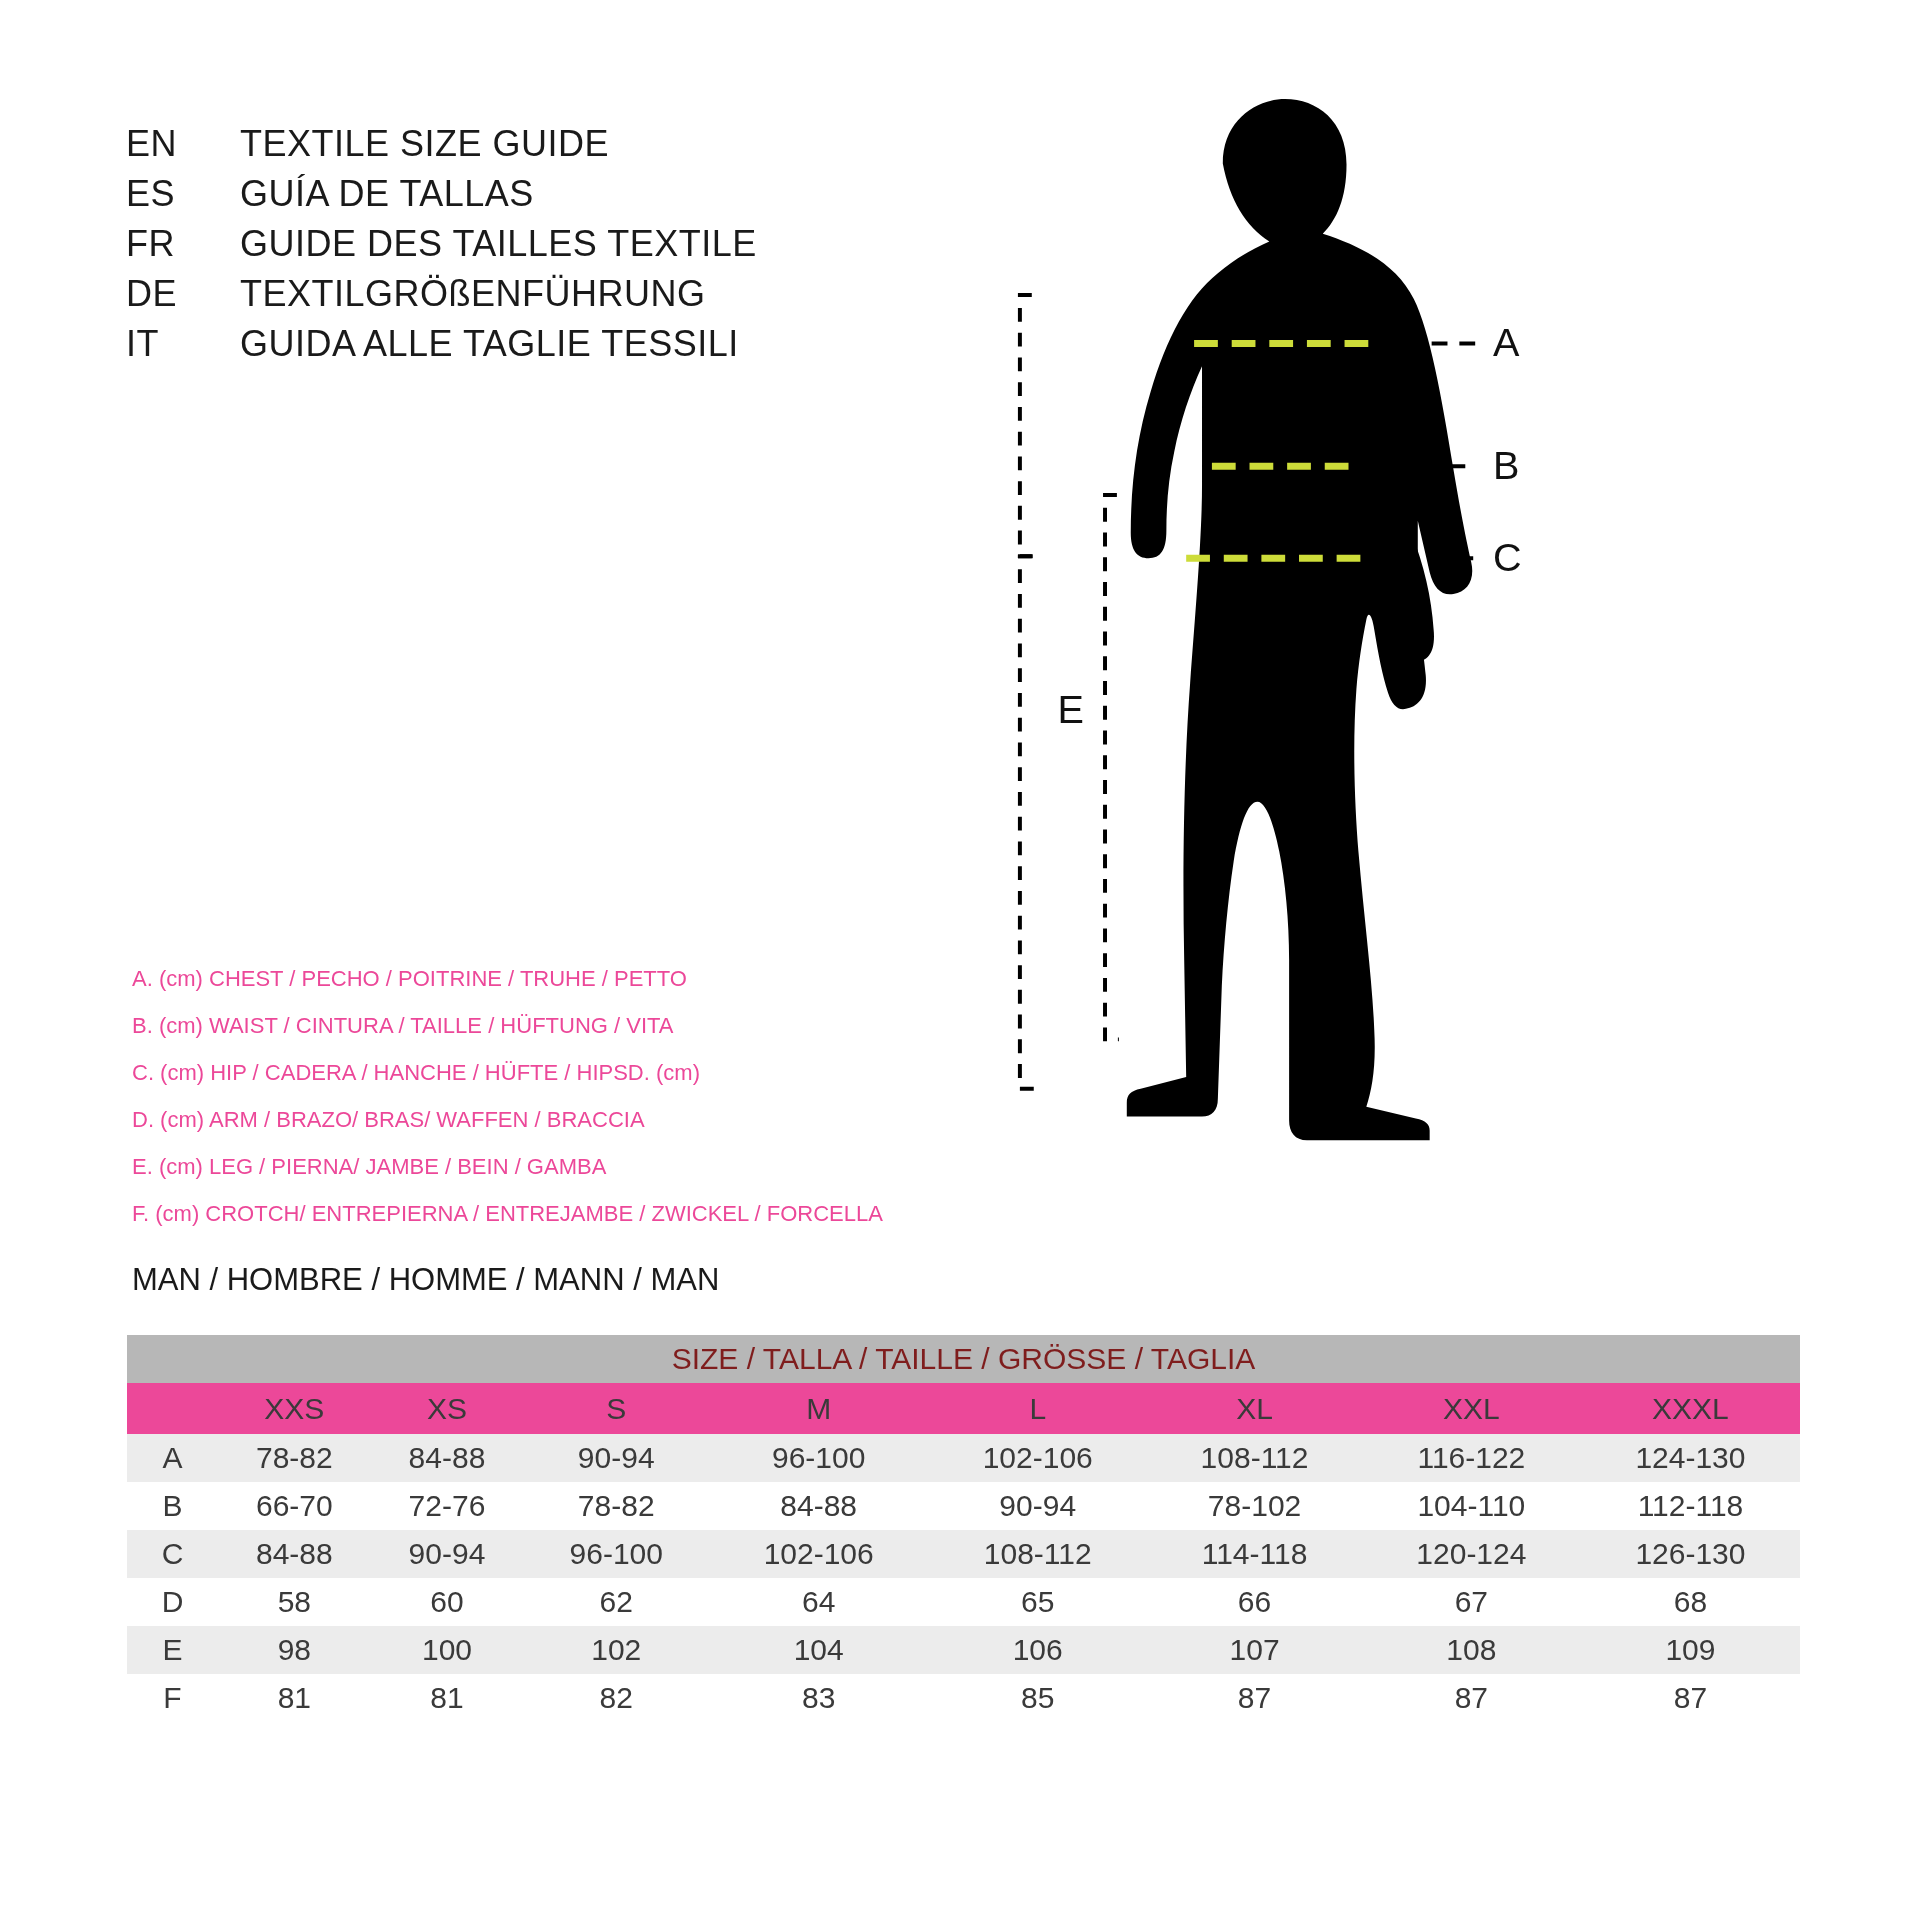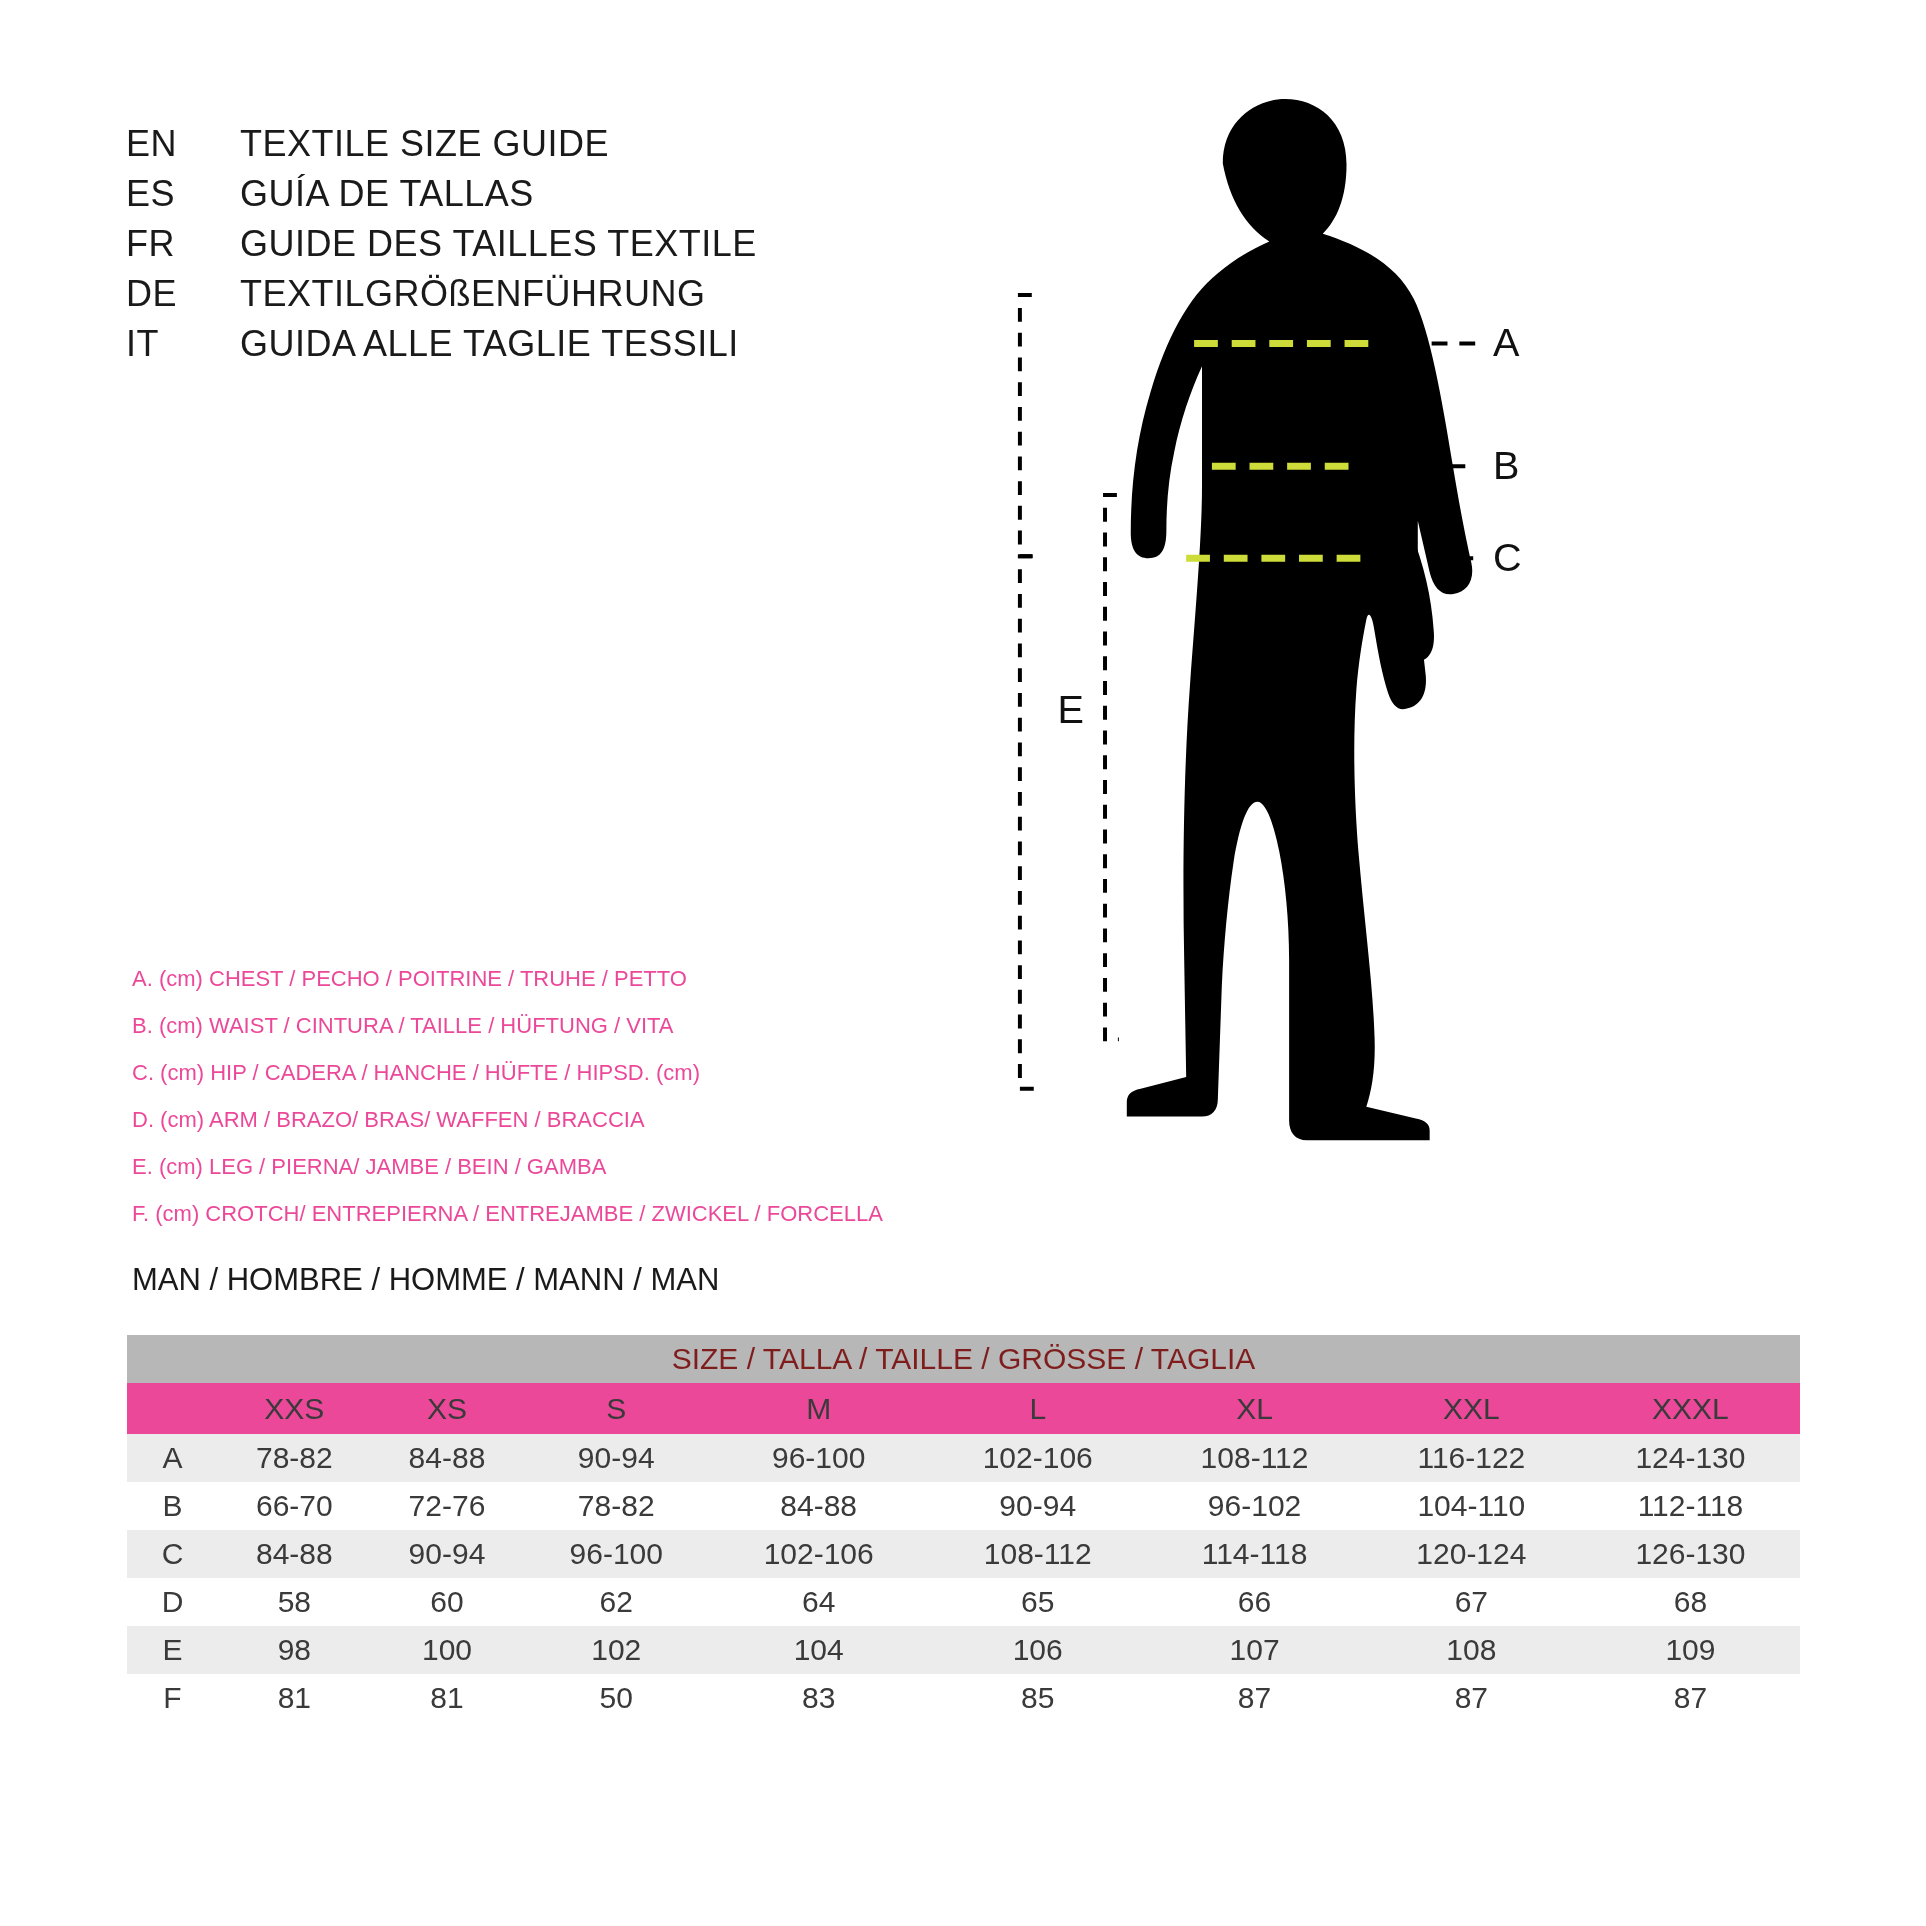--- a/index.html
+++ b/index.html
@@ -276,21 +276,21 @@
         <td>124-130</td>
       </tr>
 
       <tr class="plain">
         <td class="rowlabel">B</td>
         <td>66-70</td>
         <td>72-76</td>
         <td>78-82</td>
         <td>84-88</td>
         <td>90-94</td>
-        <td>96-102</td>
+        <td>78-102</td>
         <td>104-110</td>
         <td>112-118</td>
       </tr>
 
       <tr class="shaded">
         <td class="rowlabel">C</td>
         <td>84-88</td>
         <td>90-94</td>
         <td>96-100</td>
         <td>102-106</td>
@@ -321,21 +321,21 @@
         <td>106</td>
         <td>107</td>
         <td>108</td>
         <td>109</td>
       </tr>
 
       <tr class="plain">
         <td class="rowlabel">F</td>
         <td>81</td>
         <td>81</td>
-        <td>50</td>
+        <td>82</td>
         <td>83</td>
         <td>85</td>
         <td>87</td>
         <td>87</td>
         <td>87</td>
       </tr>
     </tbody>
   </table>
 </div>
 

